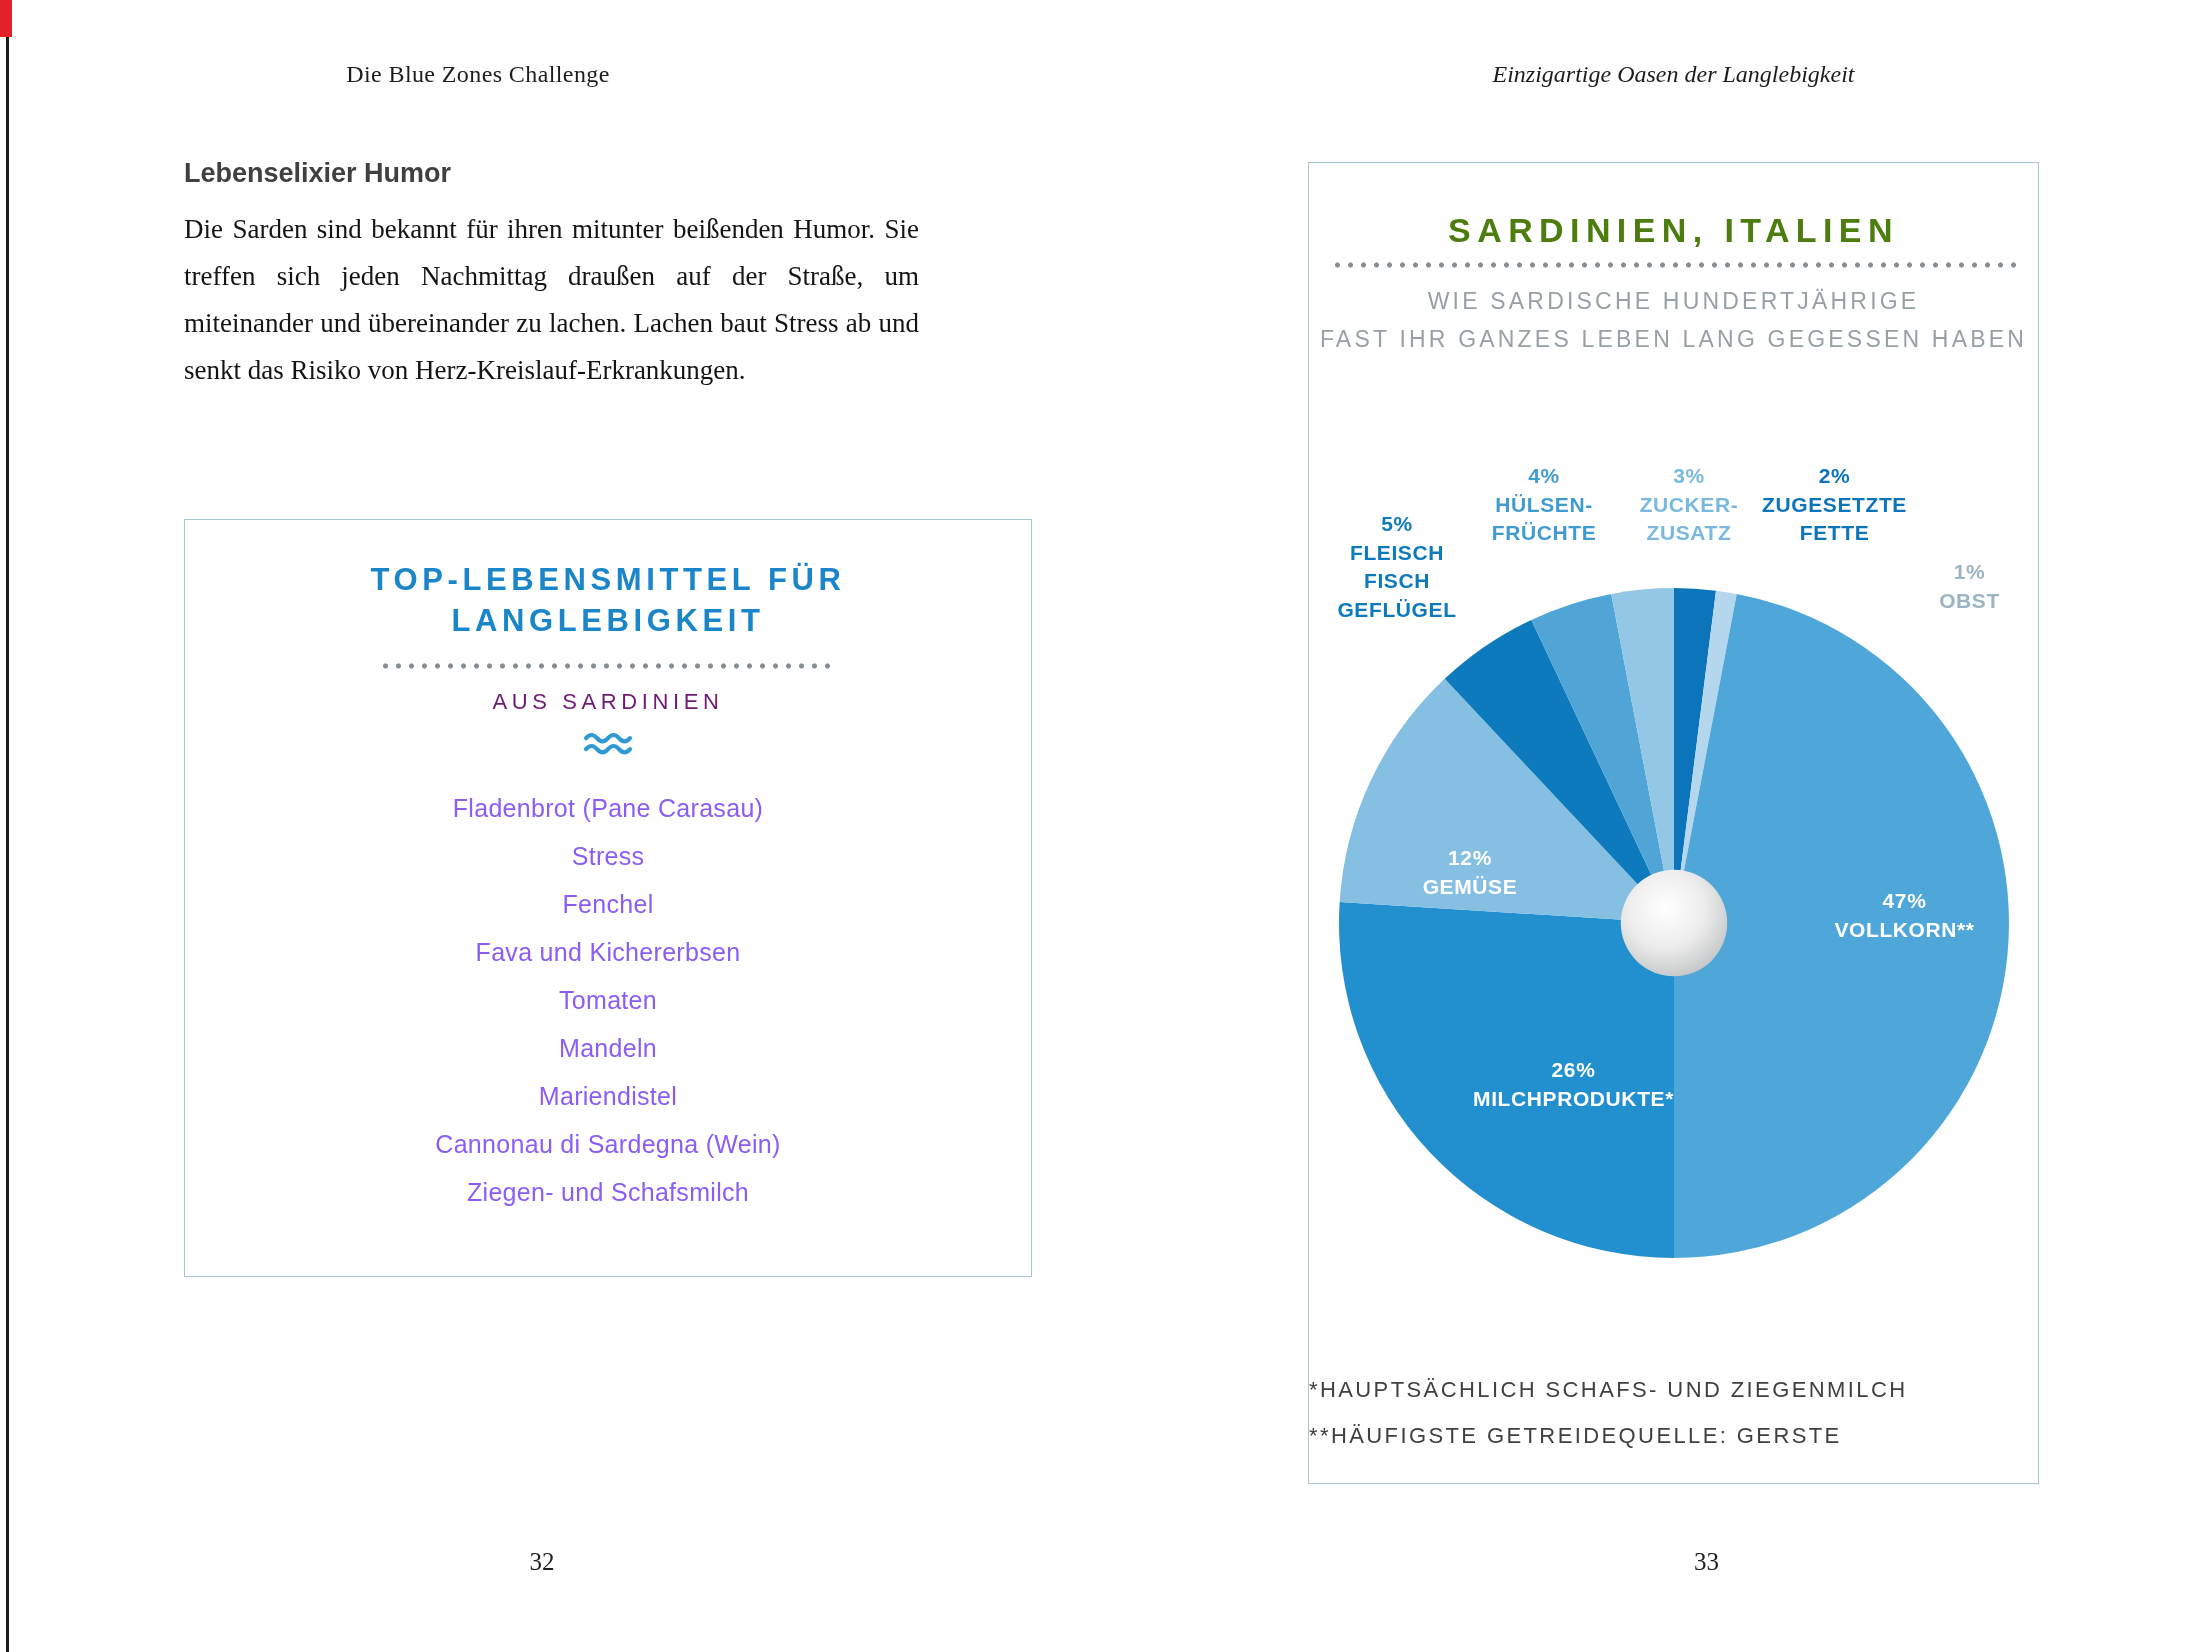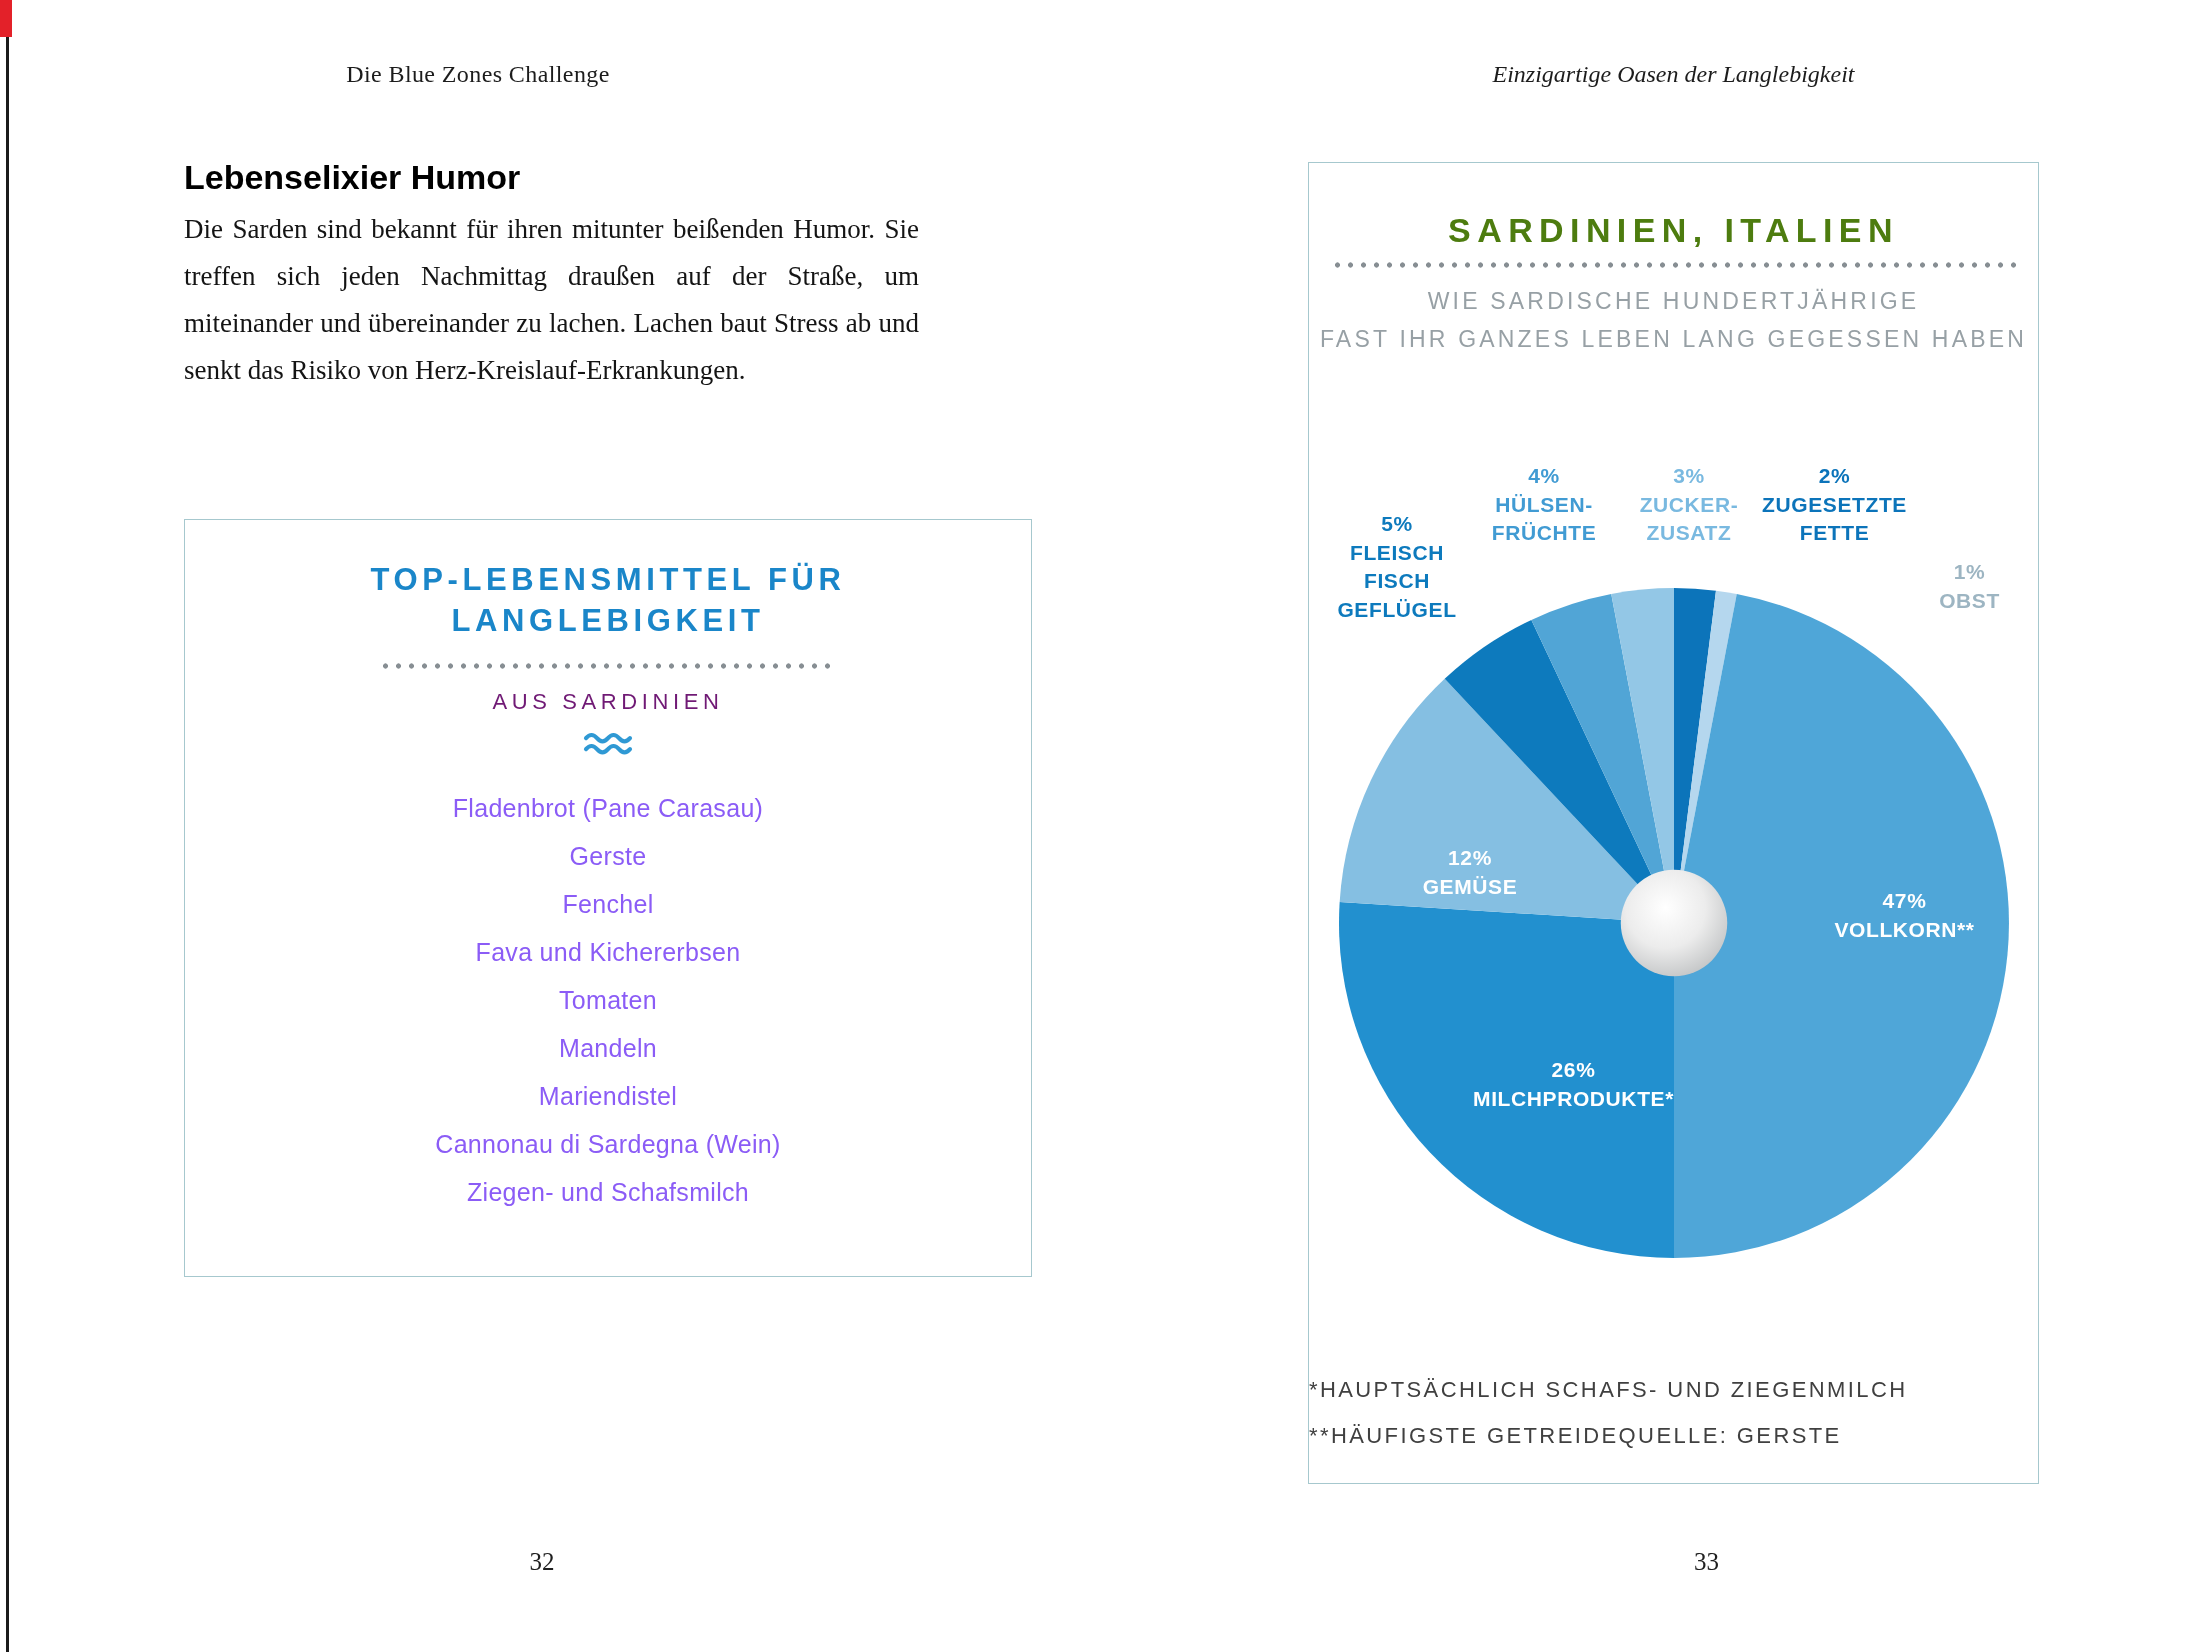--- a/index.html
+++ b/index.html
@@ -7,21 +7,21 @@
   body { position:relative; font-family:"Liberation Sans", sans-serif; color:#1a1a1a; }
 
   .edge-line { position:absolute; left:6.4px; top:0; width:2.8px; height:1653px; background:#1b1b1b; }
   .red-tab { position:absolute; left:0; top:0; width:12px; height:37px; background:#e32129; }
 
   .running-head-left { position:absolute; left:129px; top:61px; width:698px; text-align:center;
     font-family:"Liberation Serif", serif; font-size:24px; color:#1c1c1c; letter-spacing:0.4px; }
   .running-head-right { position:absolute; left:1308px; top:61px; width:731px; text-align:center;
     font-family:"Liberation Serif", serif; font-style:italic; font-size:24px; color:#1c1c1c; }
 
-  .section-heading { position:absolute; left:184px; top:158px; font-size:34px; font-weight:bold; color:#000000; }
+  .section-heading { position:absolute; left:184px; top:158px; font-size:27px; font-weight:bold; color:#404040; }
   .body-text { position:absolute; left:184px; top:206px; width:735px; font-family:"Liberation Serif", serif;
     font-size:27px; line-height:47px; text-align:justify; color:#141414; }
 
   .food-box { position:absolute; left:184px; top:519px; width:848px; height:758px;
     border:1.8px solid #a6c8ce; text-align:center; background:#fff; }
   .food-box-title { margin-top:39px; font-size:31px; font-weight:bold; letter-spacing:4.6px;
     color:#1a86c9; line-height:41px; }
   .dotted { height:5.5px; background-image:radial-gradient(circle, #878e93 2.1px, rgba(0,0,0,0) 2.7px);
     background-size:13px 5.5px; background-position:left center; background-repeat:repeat-x; }
   .food-box .dotted { width:459px; margin:22px auto 0; }
@@ -83,21 +83,21 @@
     <div class="dotted"></div>
     <div class="kicker">AUS SARDINIEN</div>
     <div class="waves">
       <svg width="50" height="27.5" viewBox="0 0 54 30" aria-hidden="true">
         <path d="M3,10 Q9,3 15,10 T27,10 T39,10 T51,10" fill="none" stroke="#2f99d4" stroke-width="4.5" stroke-linecap="round"></path>
         <path d="M3,22 Q9,15 15,22 T27,22 T39,22 T51,22" fill="none" stroke="#2f99d4" stroke-width="4.5" stroke-linecap="round"></path>
       </svg>
     </div>
     <div class="food-list">
       <div class="food-item">Fladenbrot (Pane Carasau)</div>
-      <div class="food-item">Gerste</div>
+      <div class="food-item">Stress</div>
       <div class="food-item">Fenchel</div>
       <div class="food-item">Fava und Kichererbsen</div>
       <div class="food-item">Tomaten</div>
       <div class="food-item">Mandeln</div>
       <div class="food-item">Mariendistel</div>
       <div class="food-item">Cannonau di Sardegna (Wein)</div>
       <div class="food-item">Ziegen- und Schafsmilch</div>
     </div>
   </div>
 

